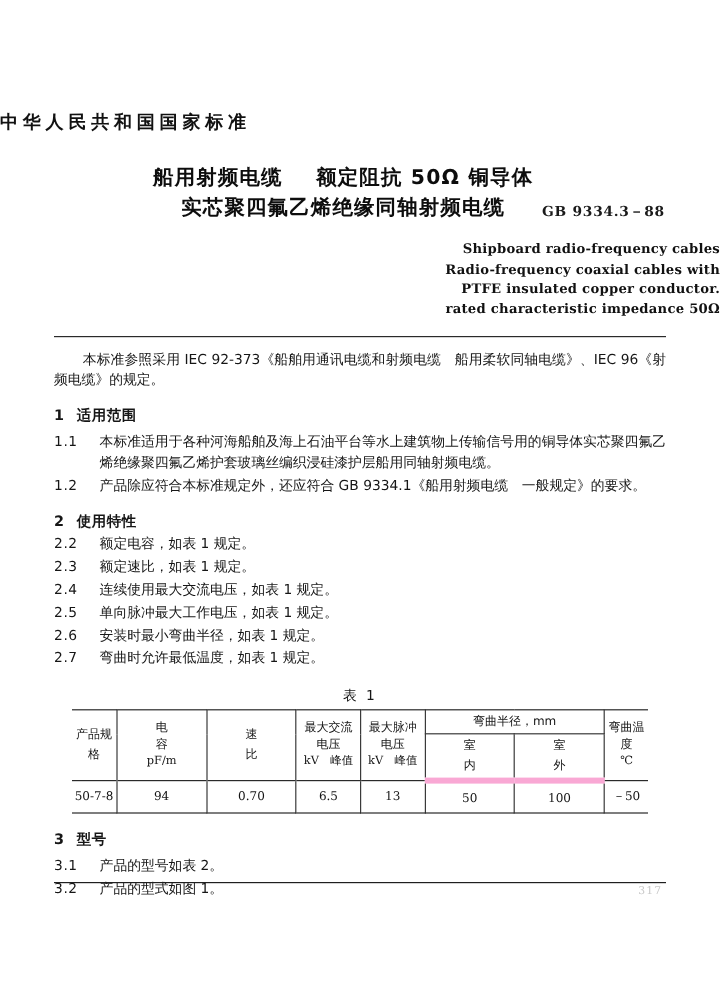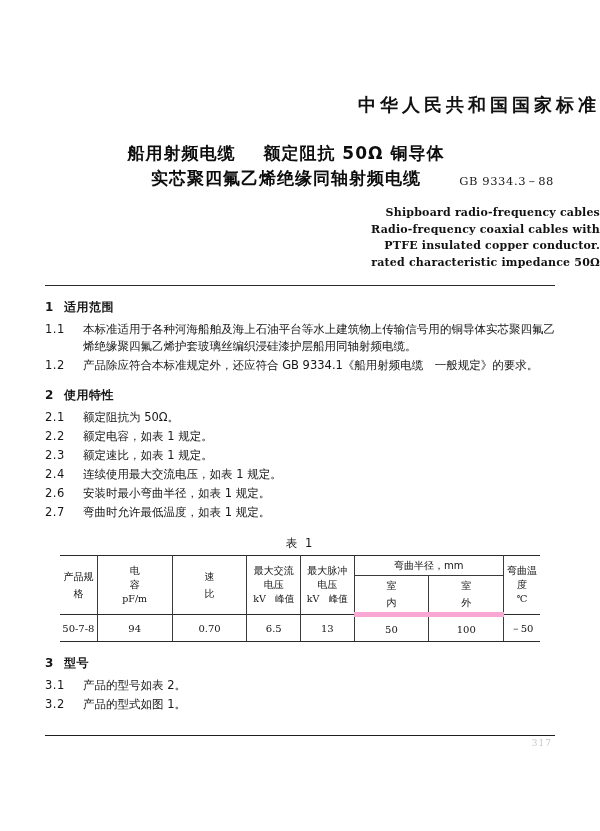--- a/index.html
+++ b/index.html
@@ -20,27 +20,26 @@
     position: absolute;
     left: 0; top: 0;
     width: 600px;
     height: 831px;
     box-sizing: border-box;
     padding: 0;
   }
 
   
   .std-org {
-    text-align: right;
-    font-size: 18px;
+    text-align: left;
+    font-size: 15px;
     font-weight: bold;
     letter-spacing: 4px;
     margin-top: 93px;
     color: #111;
-    margin-left: 24px;
   }
   .title-block {
     position: relative;
     margin-top: 24px;
   }
   .title-line {
     text-align: center;
     font-size: 17px;
     font-weight: bold;
     letter-spacing: 1px;
@@ -51,21 +50,21 @@
   .title-line .gap {
     display: inline-block;
     width: 14px;
   }
   .gb-number {
     position: absolute;
     right: 46px;
     top: 33px;
     font-family: "DejaVu Serif", "Liberation Serif", serif;
     font-size: 11.5px;
-    font-weight: normal;
+    font-weight: bold;
     letter-spacing: 0.6px;
     white-space: nowrap;
   }
 
   .en-title {
     margin-top: 14px;
     text-align: right;
     font-family: "DejaVu Serif", "Liberation Serif", serif;
     font-size: 11px;
     font-weight: bold;
@@ -227,51 +226,52 @@
     <div>Shipboard radio-frequency cables</div>
     <div>Radio-frequency coaxial cables with</div>
     <div>PTFE insulated copper conductor.</div>
     <div>rated characteristic impedance 50Ω</div>
   </div>
 
   <div class="rule"></div>
 
   <div class="body">
 
+    <div class="para">本标准参照采用 IEC 92-373《船舶用通讯电缆和射频电缆　船用柔软同轴电缆》、IEC 96《射频电缆》的规定。</div>
 
     <div class="sec-head">
       <span class="num">1</span><span>适用范围</span>
     </div>
     <div class="item">
       <span class="num">1.1</span>
       <span class="txt">本标准适用于各种河海船舶及海上石油平台等水上建筑物上传输信号用的铜导体实芯聚四氟乙烯绝缘聚四氟乙烯护套玻璃丝编织浸硅漆护层船用同轴射频电缆。</span>
     </div>
     <div class="item tight">
       <span class="num">1.2</span>
       <span class="txt">产品除应符合本标准规定外，还应符合 GB 9334.1《船用射频电缆　一般规定》的要求。</span>
     </div>
 
     <div class="sec-head">
       <span class="num">2</span><span>使用特性</span>
     </div>
-    <div class="item">
-      <span class="num">2.1</span>
-      <span class="txt">额定阻抗为 50Ω。</span>
-    </div>
     <div class="item tight">
       <span class="num">2.2</span>
       <span class="txt">额定电容，如表 1 规定。</span>
     </div>
     <div class="item tight">
       <span class="num">2.3</span>
       <span class="txt">额定速比，如表 1 规定。</span>
     </div>
     <div class="item tight">
       <span class="num">2.4</span>
       <span class="txt">连续使用最大交流电压，如表 1 规定。</span>
+    </div>
+    <div class="item tight">
+      <span class="num">2.5</span>
+      <span class="txt">单向脉冲最大工作电压，如表 1 规定。</span>
     </div>
     <div class="item tight">
       <span class="num">2.6</span>
       <span class="txt">安装时最小弯曲半径，如表 1 规定。</span>
     </div>
     <div class="item tight">
       <span class="num">2.7</span>
       <span class="txt">弯曲时允许最低温度，如表 1 规定。</span>
     </div>
 

